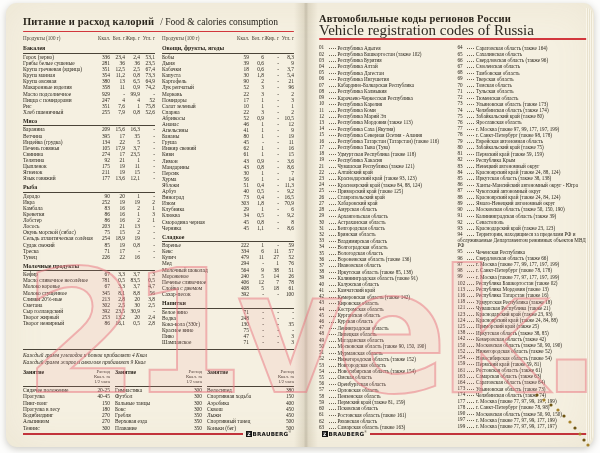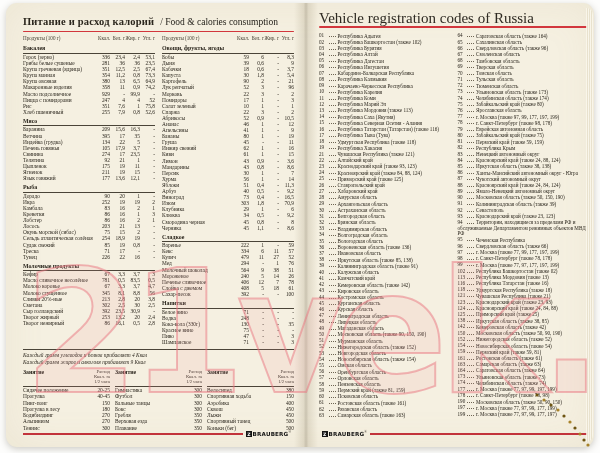--- a/index.html
+++ b/index.html
@@ -871,20 +871,21 @@
         <div class="redline"></div>
         <div class="brand">
           <span class="bmark">Z</span>
           <span class="bname">BRAUBERG</span>
           <span class="breg">®</span>
         </div>
       </div>
     </div>
 
     <div class="page right">
+      <div class="rtitle-ru">Автомобильные коды регионов России</div>
       <div class="rtitle-en">Vehicle registration codes of Russia</div>
       <div class="redrule"></div>
 
       <div class="codes">
         <div class="ccol">
 
         <div class="entry"><span class="code">01</span><span class="lead"></span><span>Республика Адыгея</span></div>
             <div class="entry"><span class="code">02</span><span class="lead"></span><span>Республика Башкортостан (также 102)</span></div>
             <div class="entry"><span class="code">03</span><span class="lead"></span><span>Республика Бурятия</span></div>
             <div class="entry"><span class="code">04</span><span class="lead"></span><span>Республика Алтай</span></div>

